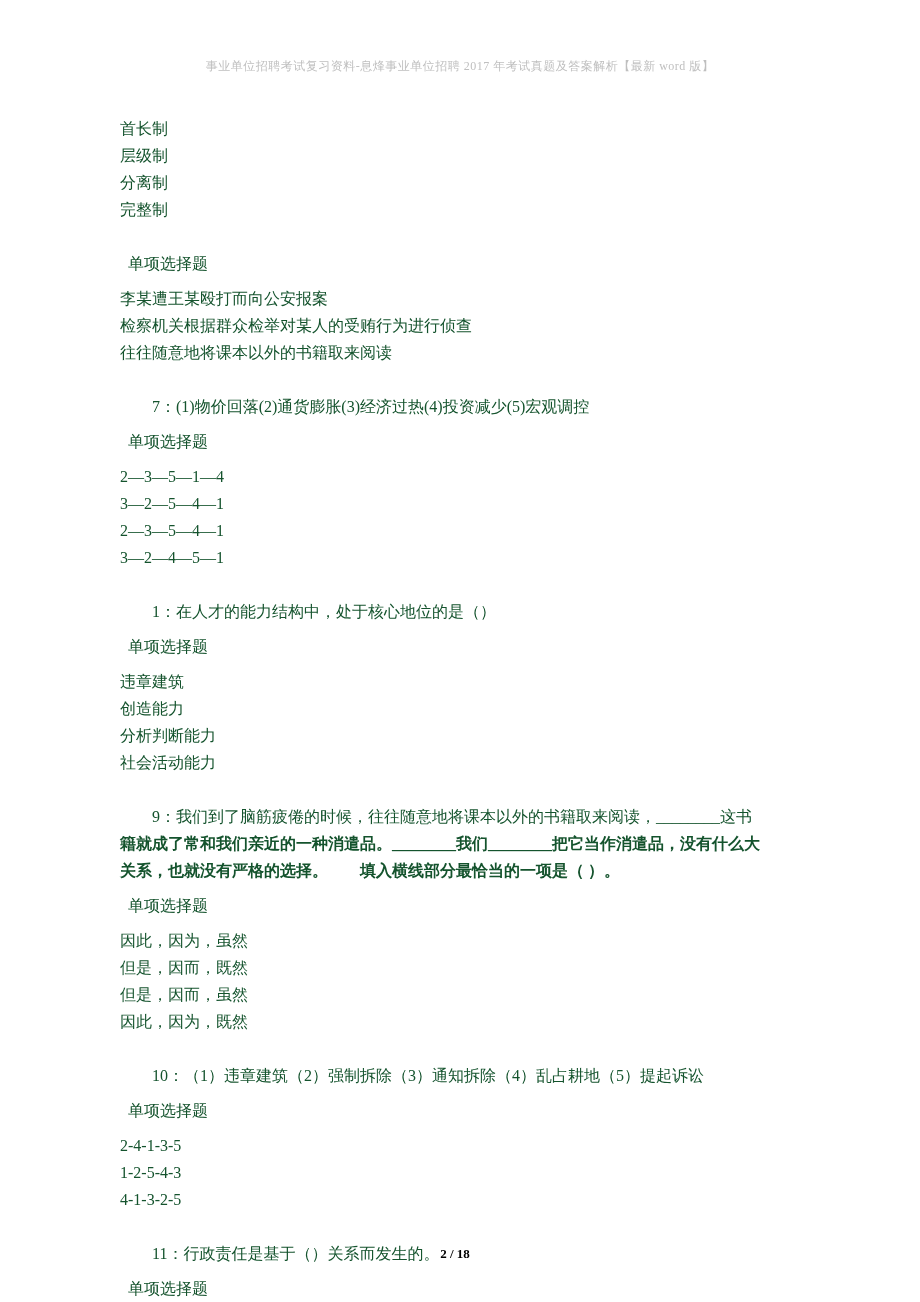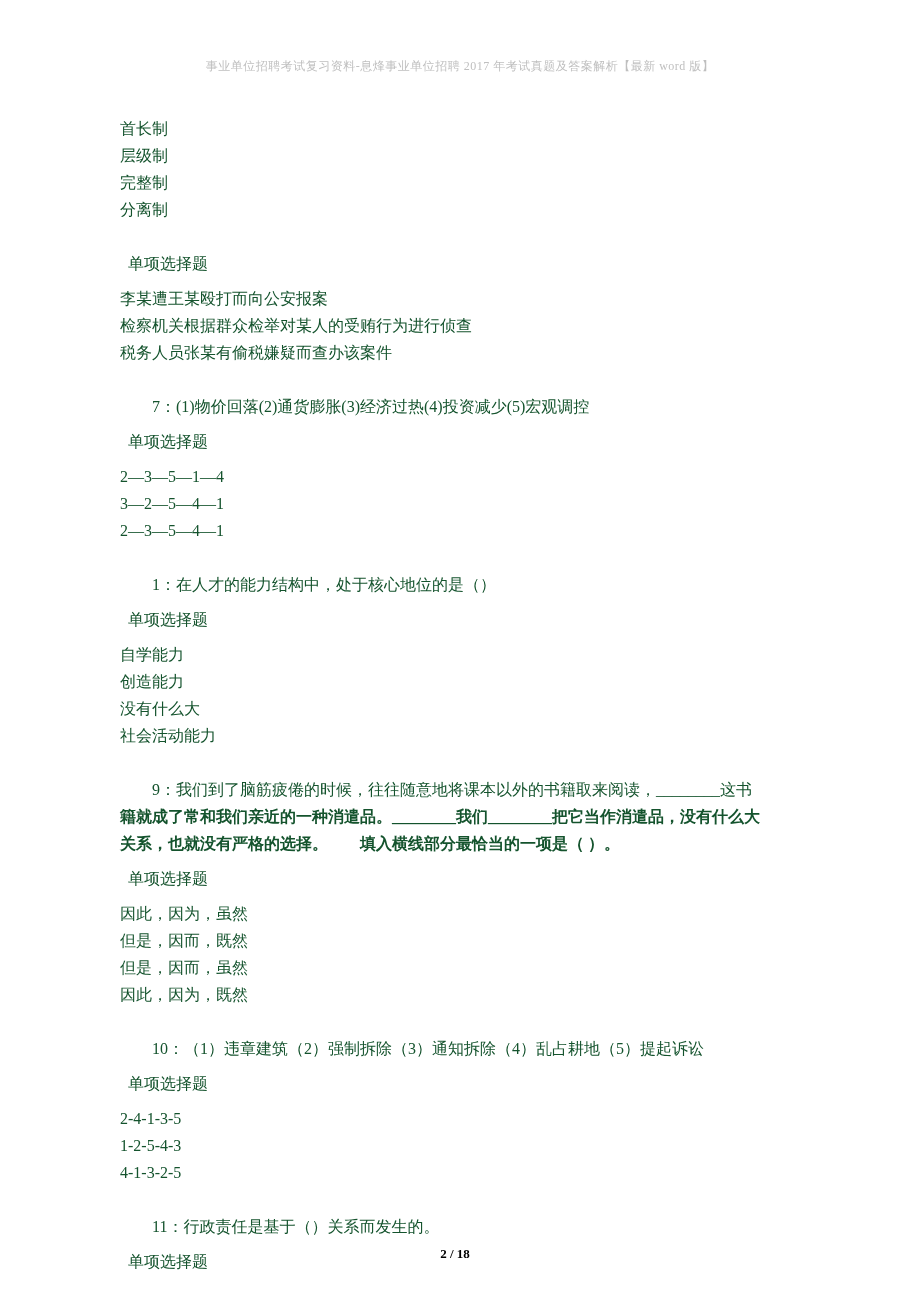--- a/index.html
+++ b/index.html
@@ -70,45 +70,46 @@
 
 <div class="page">
 
   <div class="header">事业单位招聘考试复习资料-息烽事业单位招聘 2017 年考试真题及答案解析【最新 word 版】</div>
 
   <div class="content">
 
     <div class="block-top">
       <p class="option">首长制</p>
       <p class="option">层级制</p>
+      <p class="option">分离制</p>
       <p class="option">完整制</p>
-      <p class="option">分离制</p>
     </div>
 
     <div class="block">
       <p class="qtype">单项选择题</p>
       <p class="option">李某遭王某殴打而向公安报案</p>
       <p class="option">检察机关根据群众检举对某人的受贿行为进行侦查</p>
-      <p class="option">税务人员张某有偷税嫌疑而查办该案件</p>
+      <p class="option">往往随意地将课本以外的书籍取来阅读</p>
     </div>
 
     <div class="block">
       <p class="qline">7：(1)物价回落(2)通货膨胀(3)经济过热(4)投资减少(5)宏观调控</p>
       <p class="qtype">单项选择题</p>
       <p class="option">2—3—5—1—4</p>
       <p class="option">3—2—5—4—1</p>
       <p class="option">2—3—5—4—1</p>
+      <p class="option">3—2—4—5—1</p>
     </div>
 
     <div class="block">
       <p class="qline">1：在人才的能力结构中，处于核心地位的是（）</p>
       <p class="qtype">单项选择题</p>
-      <p class="option">自学能力</p>
+      <p class="option">违章建筑</p>
       <p class="option">创造能力</p>
-      <p class="option">没有什么大</p>
+      <p class="option">分析判断能力</p>
       <p class="option">社会活动能力</p>
     </div>
 
     <div class="block">
       <p class="qline">9：我们到了脑筋疲倦的时候，往往随意地将课本以外的书籍取来阅读，________这书</p>
       <p class="option wrap">籍就成了常和我们亲近的一种消遣品。________我们________把它当作消遣品，没有什么大</p>
       <p class="option wrap">关系，也就没有严格的选择。　　填入横线部分最恰当的一项是（  ）。</p>
       <p class="qtype">单项选择题</p>
       <p class="option">因此，因为，虽然</p>
       <p class="option">但是，因而，既然</p>

